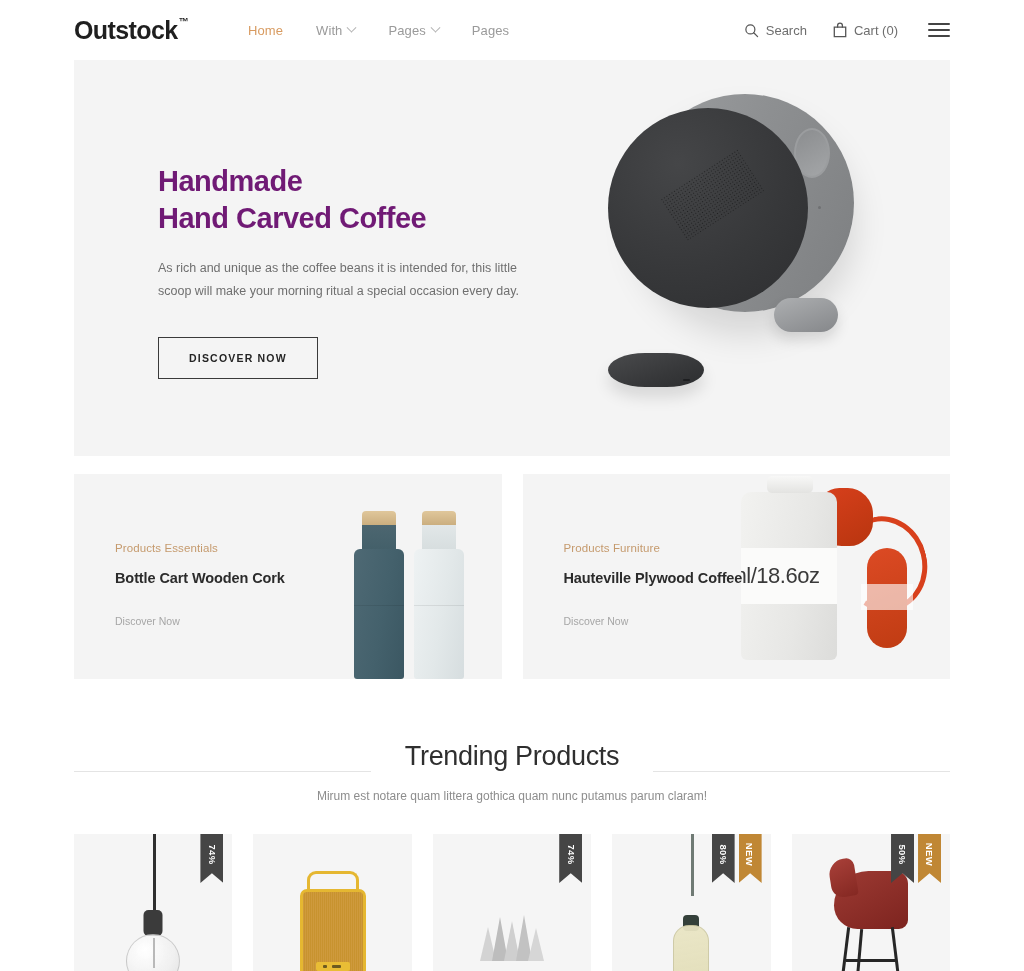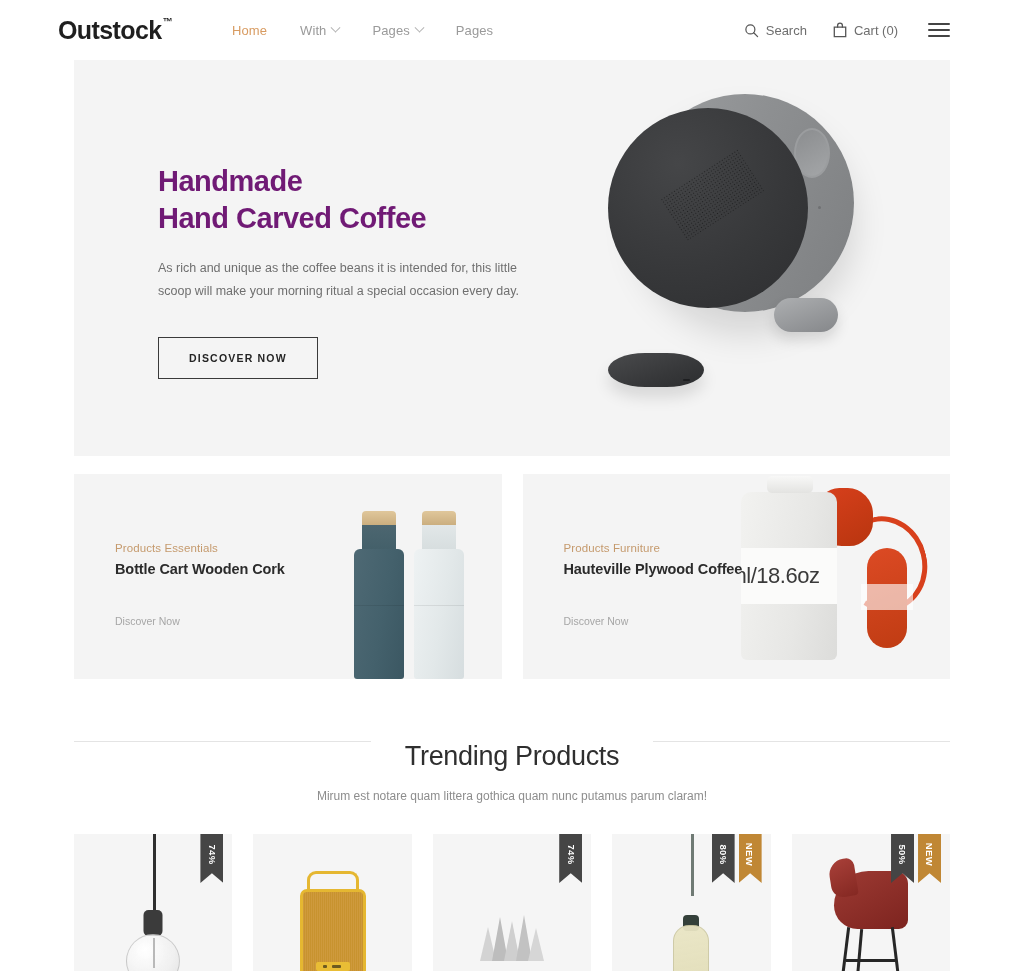--- a/index.html
+++ b/index.html
@@ -12,21 +12,21 @@
     background: #ffffff;
     font-family: "Liberation Sans", sans-serif;
     color: #2b2b2b;
   }
 
   
   .header {
     height: 60px;
     display: flex;
     align-items: center;
-    padding: 0 74px 0 58px;
+    padding: 0 74px 0 74px;
     background: #ffffff;
   }
   .logo {
     font-size: 25px;
     font-weight: bold;
     letter-spacing: -0.6px;
     color: #1f1f1f;
     position: relative;
     white-space: nowrap;
   }
@@ -221,21 +221,21 @@
     cursor: pointer;
   }
   .promo-text {
     position: absolute;
     left: 41px; top: 68px;
     z-index: 3;
   }
   .promo-cat {
     font-size: 11.5px;
     color: #c59a6d;
-    margin-bottom: 7px;
+    margin-bottom: 16px;
     letter-spacing: 0.1px;
   }
   .promo-title {
     font-size: 14.5px;
     font-weight: bold;
     color: #2b2b2b;
     letter-spacing: -0.1px;
     white-space: nowrap;
   }
   .promo-link {
@@ -321,21 +321,21 @@
     width: 52px; height: 26px; background: rgba(255,255,255,0.62);
   }
 
   
   .trending {
     margin-top: 62px;
     text-align: center;
   }
   .trending-head {
     display: flex;
-    align-items: flex-start;
+    align-items: flex-end;
     justify-content: center;
     padding: 0 74px;
   }
   .rule { flex: 1; height: 1px; background: #e4e4e4; }
   .trending-title {
     font-size: 27px;
     font-weight: normal;
     color: #2f2f2f;
     padding: 0 34px;
     letter-spacing: -0.3px;

